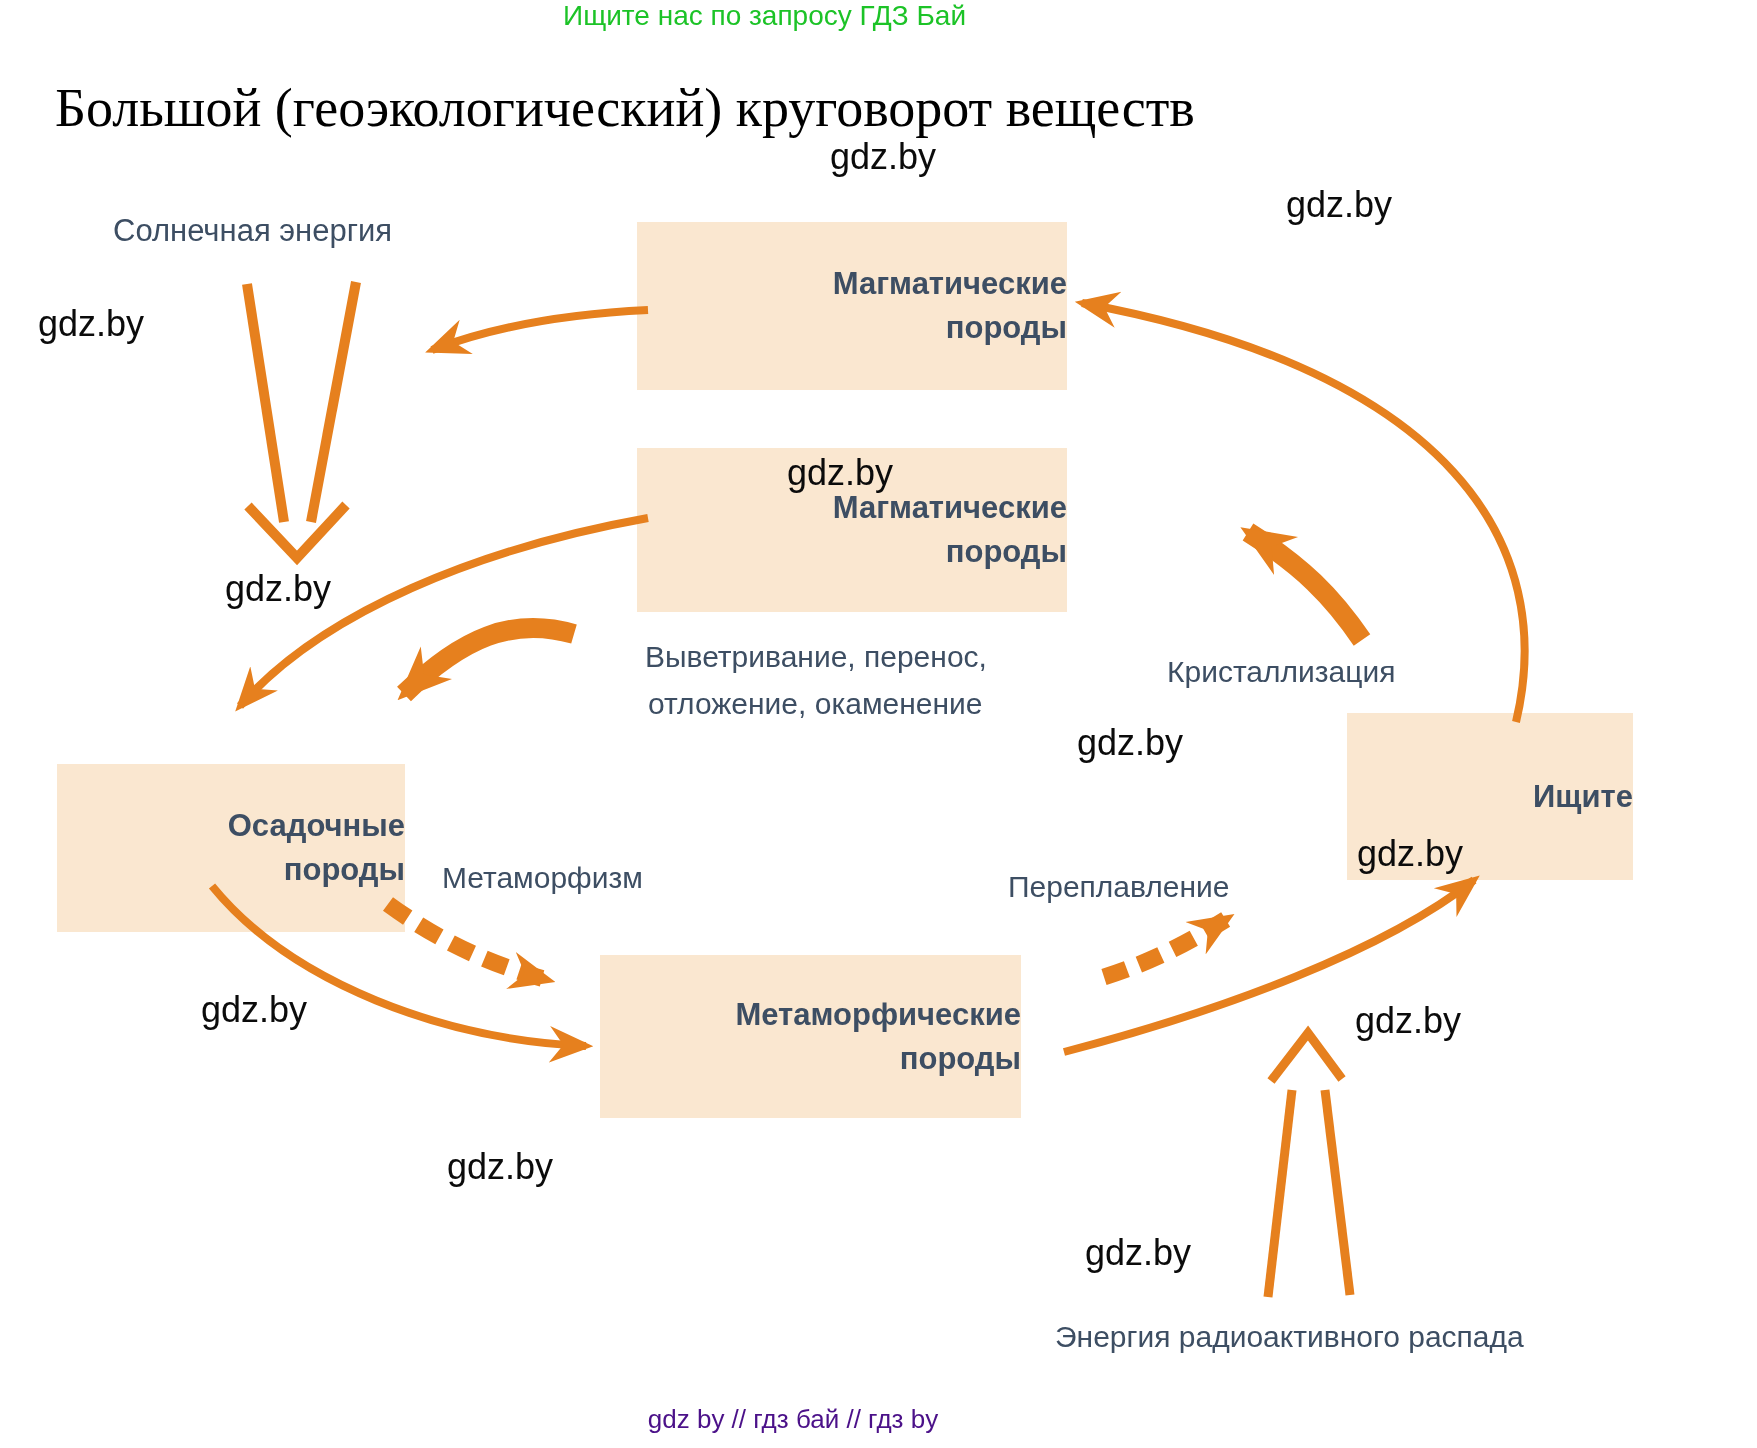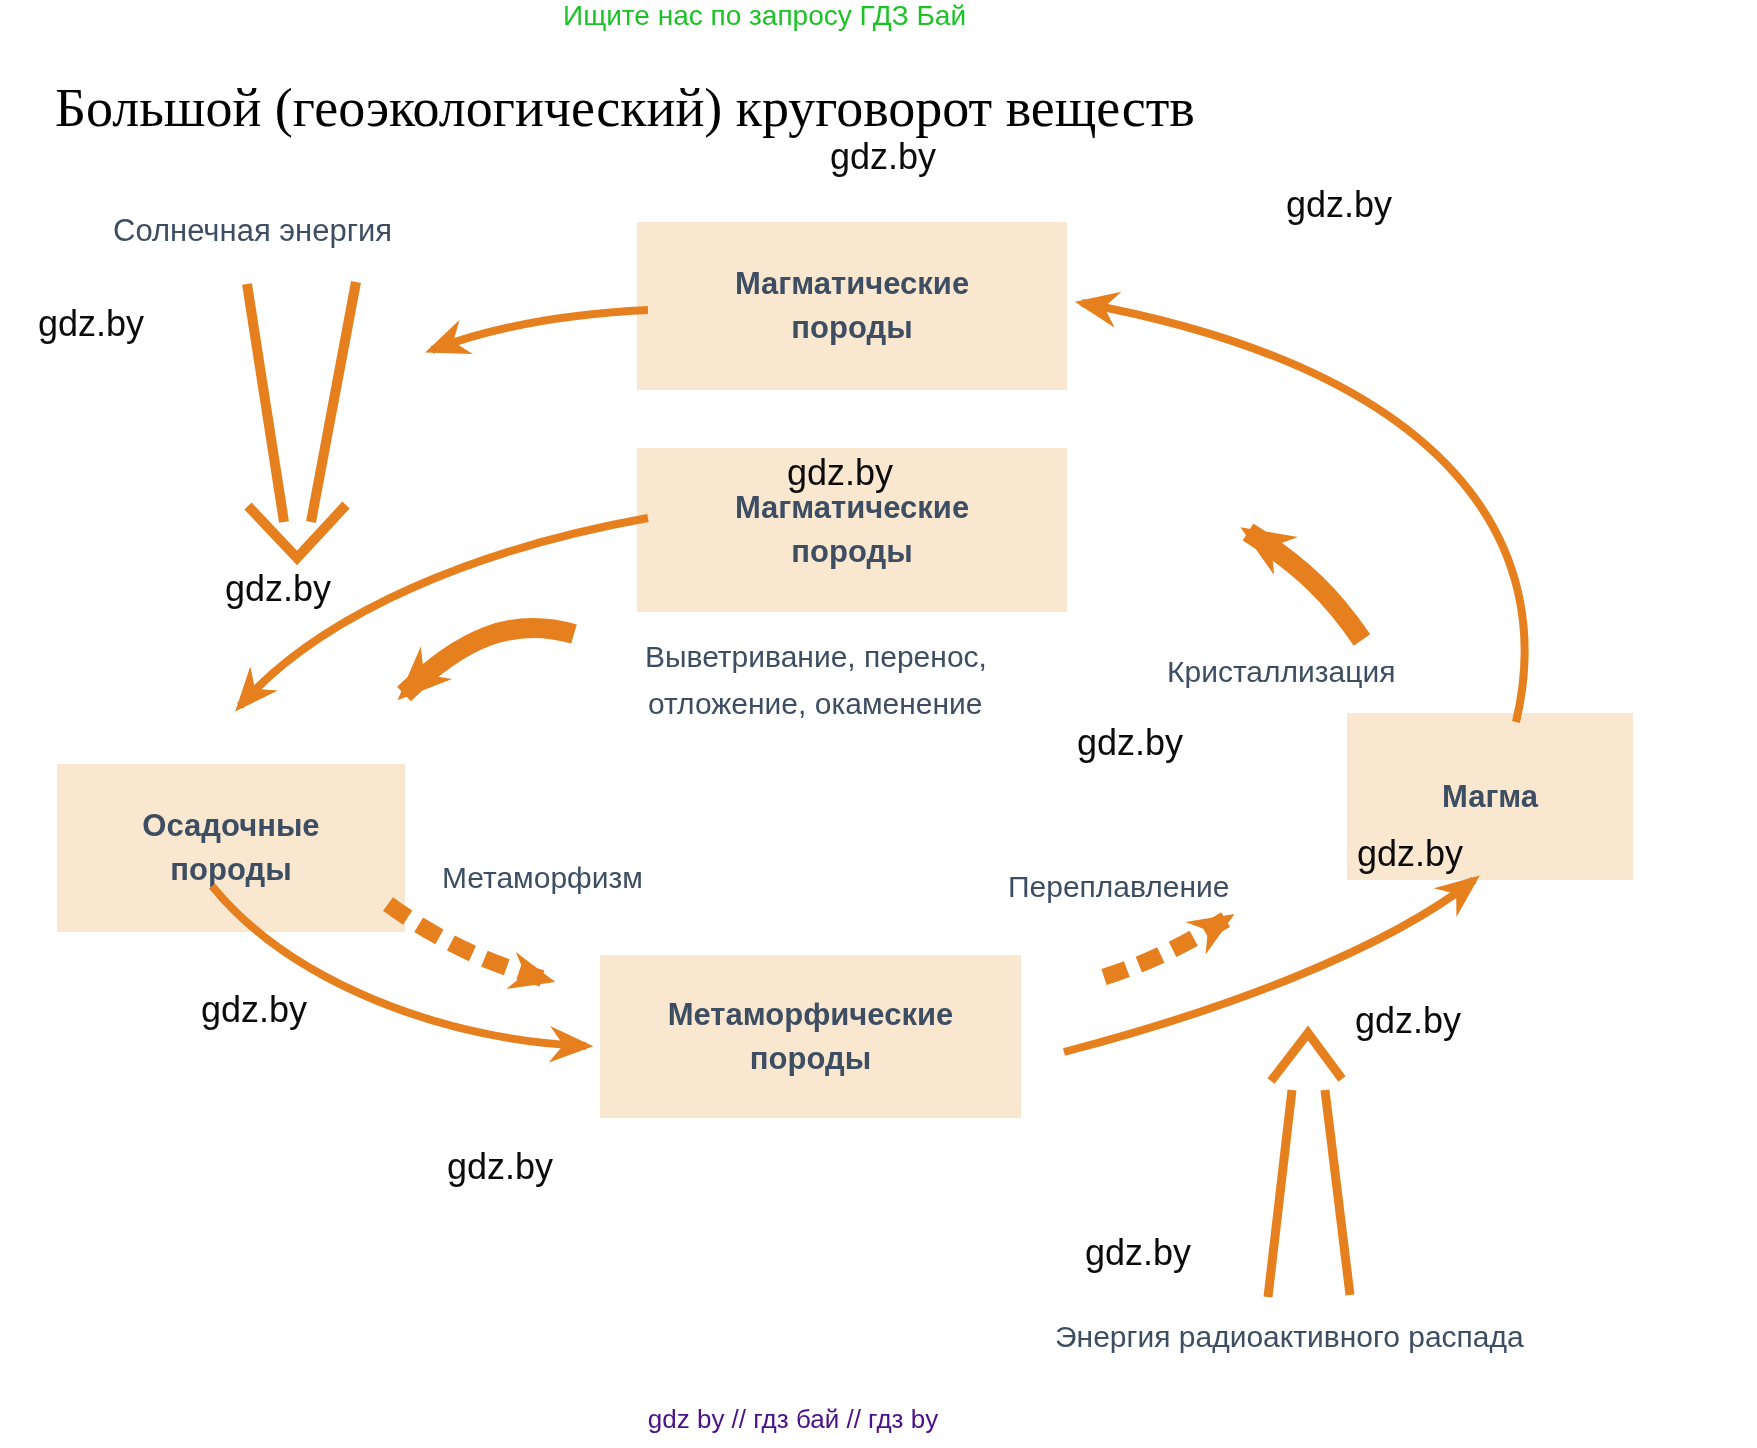--- a/index.html
+++ b/index.html
@@ -11,21 +11,21 @@
     --purple:#4b1189;
   }
   html,body{margin:0;padding:0;background:#fff;}
   .stage{position:relative;width:1757px;height:1448px;background:#fff;overflow:hidden;
          font-family:"Liberation Sans",sans-serif;}
   .green-header{position:absolute;left:563px;top:0;color:var(--green);
                 font-size:28px;white-space:nowrap;}
   .title{position:absolute;left:55px;top:68px;color:#000;
          font-family:"Liberation Serif",serif;font-size:54px;white-space:nowrap;margin-top:9px;}
   .box{position:absolute;background:var(--peach);display:flex;flex-direction:column;
-       align-items:center;justify-content:center;color:var(--ink);
+       align-items:flex-end;justify-content:center;color:var(--ink);
        font-size:31px;font-weight:700;line-height:44px;text-align:center;}
   .lbl{position:absolute;color:var(--ink);font-size:30px;font-weight:400;white-space:nowrap;}
   .arrows{position:absolute;left:0;top:0;}
   .thin{stroke:var(--accent);stroke-width:8;fill:none;}
   .thick{stroke:var(--accent);stroke-width:20;fill:none;}
   .dashedA{stroke:var(--accent);stroke-width:17;fill:none;stroke-dasharray:24 13;}
   .outlineA{stroke:var(--accent);stroke-width:10;fill:none;stroke-linejoin:miter;}
   .mk{fill:var(--accent);}
   .wm{position:absolute;color:var(--wm);font-size:36px;white-space:nowrap;}
   .footer{position:absolute;left:793px;top:1404px;transform:translateX(-50%);
@@ -46,21 +46,21 @@
   </div>
   <div class="box" style="left:57px;top:720px;width:348px;height:168px;margin-top:44px;">
     <span>Осадочные</span>
     <span>породы</span>
   </div>
   <div class="box" style="left:600px;top:955px;width:421px;height:163px;">
     <span>Метаморфические</span>
     <span>породы</span>
   </div>
   <div class="box" style="left:1347px;top:713px;width:286px;height:167px;">
-    <span>Магма</span>
+    <span>Ищите</span>
   </div>
 
   <svg class="arrows" width="1757" height="1448" viewBox="0 0 1757 1448">
     <defs>
       <marker id="mh" viewBox="0 0 12 10" refX="10" refY="5" markerWidth="5.5" markerHeight="5" orient="auto">
         <path class="mk" d="M12 5 L0 0 L3.8 5 L0 10 Z"></path>
       </marker>
       <marker id="mh2" viewBox="0 0 12 10" refX="10" refY="5" markerWidth="2.7" markerHeight="2.5" orient="auto">
         <path class="mk" d="M12 5 L0 0 L3.8 5 L0 10 Z"></path>
       </marker>

